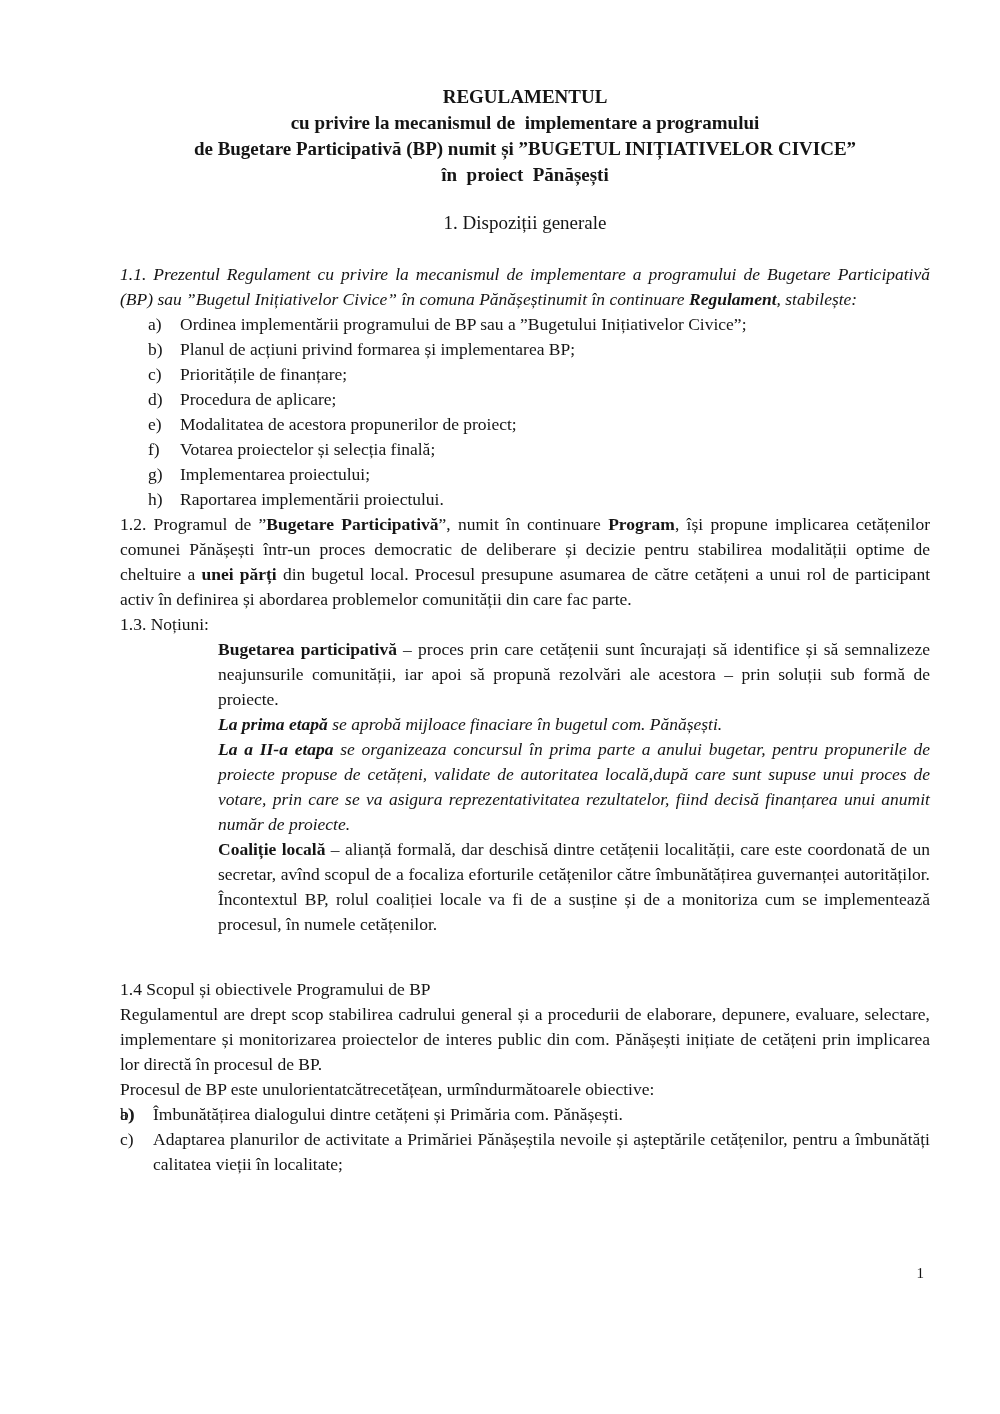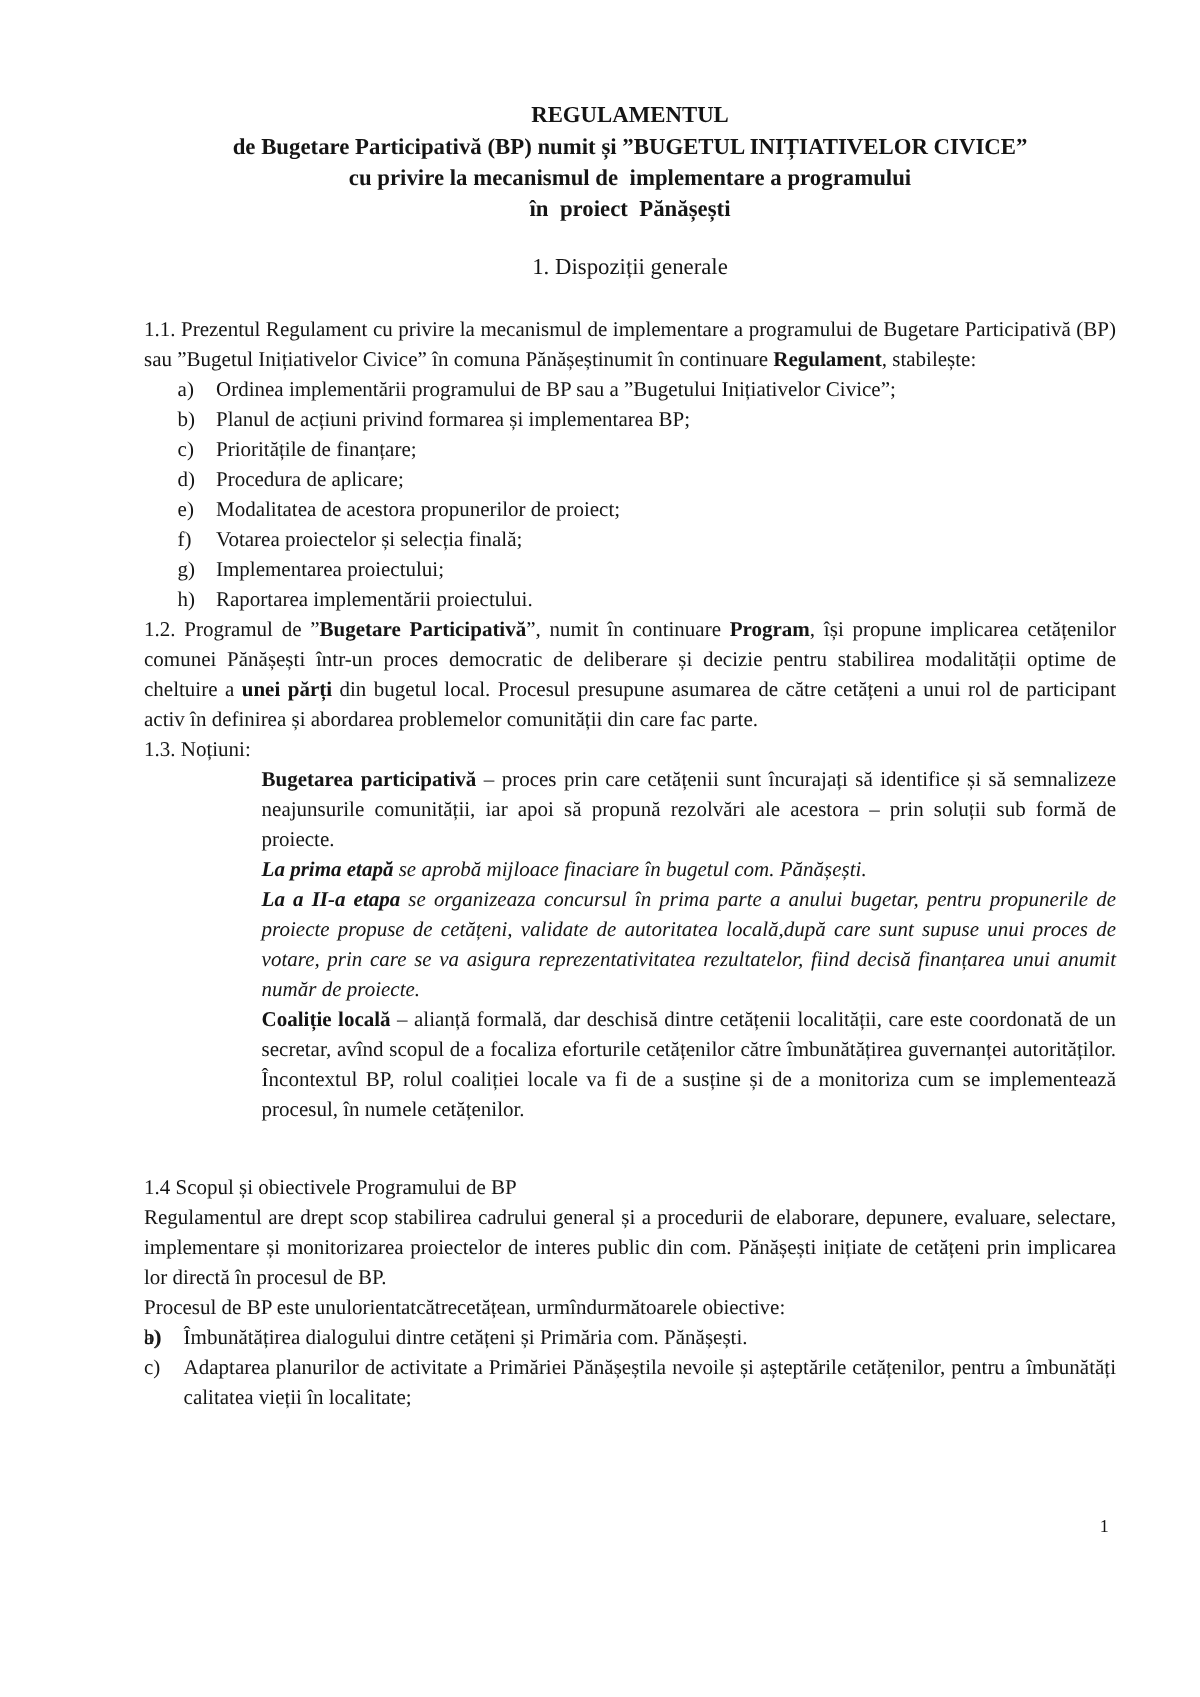--- a/index.html
+++ b/index.html
@@ -29,21 +29,21 @@
     font-size: 19px;
     line-height: 26px;
     margin-top: 22px;
   }
   p { margin: 0; }
   .body {
     font-size: 17.5px;
     line-height: 25px;
   }
   .just { text-align: justify; }
-  .p-first { margin-top: 26px; }
+  .p-first { margin-top: 26px; font-style: italic; }
   .list1 .li, .list2 .li { position: relative; }
   .list1 .li { padding-left: 60px; }
   .list1 .marker { position: absolute; left: 28px; }
   .list2 .li { padding-left: 33px; }
   .list2 .marker { position: absolute; left: 0; }
   .def-block { margin-left: 98px; }
   .italic { font-style: italic; }
   .gap-top { margin-top: 40px; }
   .page-number {
     position: absolute;
@@ -55,22 +55,22 @@
   }
 </style>
 </head>
 <body>
 
 <div class="page">
   <div class="content">
 
     <div class="title-block">
       <div class="title-line">REGULAMENTUL</div>
+      <div class="title-line">cu privire la mecanismul de  implementare a programului</div>
       <div class="title-line">de Bugetare Participativă (BP) numit și ”BUGETUL INIȚIATIVELOR CIVICE”</div>
-      <div class="title-line">cu privire la mecanismul de  implementare a programului</div>
       <div class="title-line">în  proiect  Pănășești</div>
     </div>
 
     <div class="section-heading">1. Dispoziții generale</div>
 
     <p class="body just p-first"><span>1.1. Prezentul Regulament cu privire la mecanismul de implementare a programului de Bugetare Participativă (BP)  sau ”Bugetul Inițiativelor Civice” în comuna Pănășeștinumit în continuare </span><b>Regulament</b><span>, stabilește:</span></p>
 
     <div class="list1">
       <div class="body just li"><span class="marker">a)</span><span>Ordinea implementării programului de BP sau a ”Bugetului Inițiativelor Civice”;</span></div>
       <div class="body just li"><span class="marker">b)</span><span>Planul de acțiuni privind formarea și implementarea BP;</span></div>

